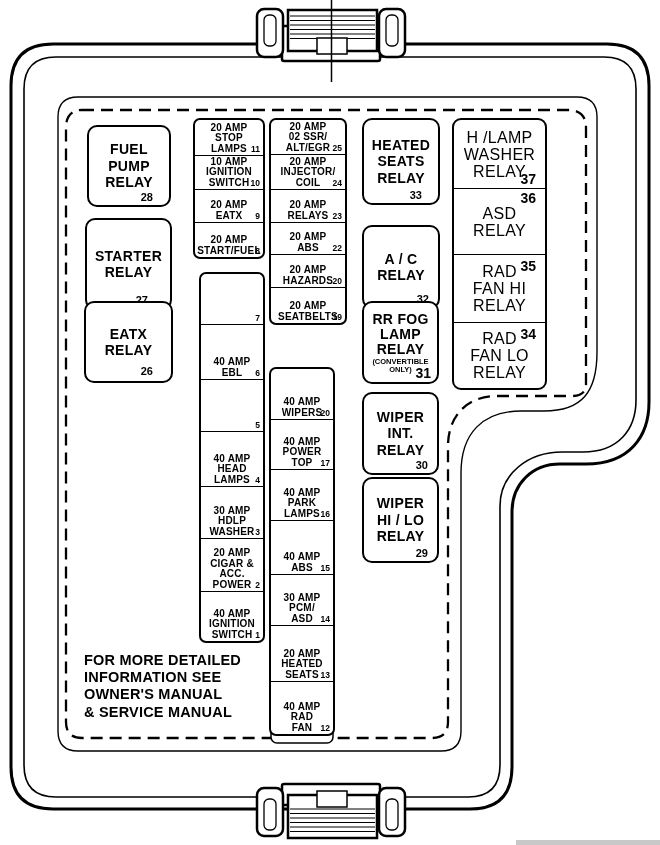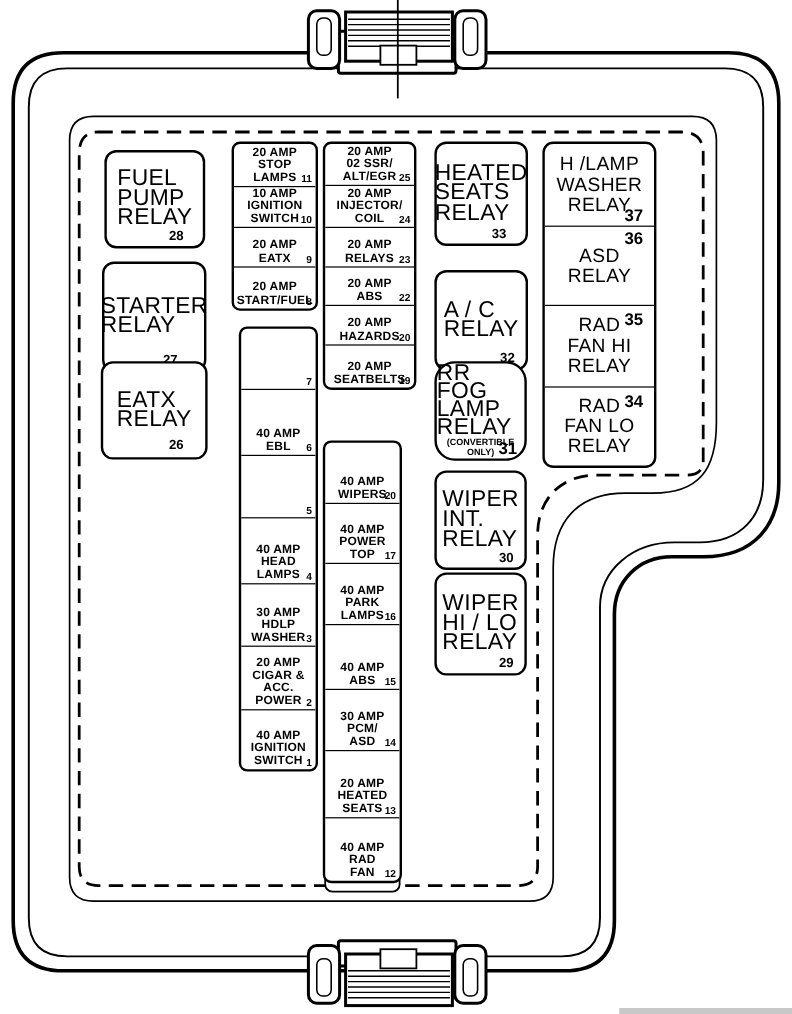--- a/index.html
+++ b/index.html
@@ -25,22 +25,22 @@
   .fcell .num{
     position:absolute;right:3px;bottom:1px;font-weight:bold;font-size:8.5px;margin-top:36px;
   }
   
   .relay{
     position:absolute;box-sizing:border-box;background:#fff;
     border:2.5px solid #000;border-radius:10px;
     display:flex;align-items:center;justify-content:center;
   }
   .relay .txt{
-    white-space:pre-line;font-weight:normal;
-    font-size:19px;line-height:16.5px;letter-spacing:.3px;
+    white-space:pre-line;text-align:center;font-weight:bold;
+    font-size:14px;line-height:16.5px;letter-spacing:.3px;
   }
   .relay .rnum{position:absolute;font-weight:bold;font-size:11px;}
   .relay .note{
     white-space:pre-line;text-align:center;font-weight:bold;
     font-size:7.5px;line-height:8px;margin-top:1px;
   }
   .rr .txt{line-height:15px;}
   
   .rstack{
     position:absolute;box-sizing:border-box;background:#fff;
@@ -287,21 +287,21 @@
     <div class="txt">HEATED
 SEATS
 RELAY</div>
     <div class="rnum" style="right:16px;bottom:2px;">33</div>
   </div>
   <div class="relay" style="left:362px;top:225px;width:78px;height:84px;">
     <div class="txt">A / C
 RELAY</div>
     <div class="rnum" style="right:9px;bottom:2px;">32</div>
   </div>
-  <div class="relay rr" style="left:362px;top:301px;width:77px;height:83px;flex-direction:column;border-radius:17px;">
+  <div class="relay rr" style="left:362px;top:301px;width:77px;height:83px;flex-direction:column;">
     <div class="txt">RR FOG
 LAMP
 RELAY</div>
     <div class="note">(CONVERTIBLE
 ONLY)</div>
     <div class="rnum" style="right:6px;bottom:1px;font-size:14px;">31</div>
   </div>
   <div class="relay" style="left:362px;top:392px;width:77px;height:83px;">
     <div class="txt">WIPER
 INT.
@@ -334,14 +334,18 @@
       <div class="rnum" style="right:9px;top:3px;">35</div>
     </div>
     <div class="rs-cell" style="height:66px;">
       <div class="txt">RAD
 FAN LO
 RELAY</div>
       <div class="rnum" style="right:9px;top:3px;">34</div>
     </div>
   </div>
 
+  <div id="footer-note">FOR MORE DETAILED
+INFORMATION SEE
+OWNER'S MANUAL
+&amp; SERVICE MANUAL</div>
 
 </div>
 
 </body></html>

